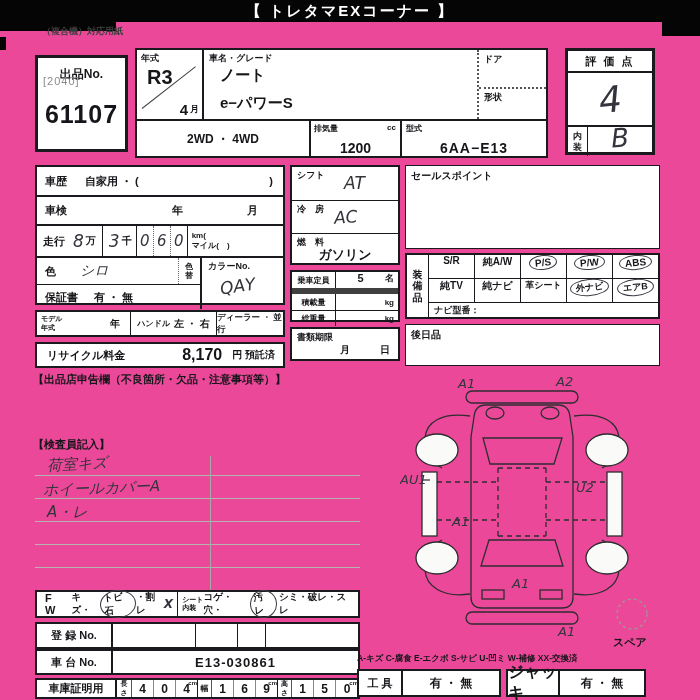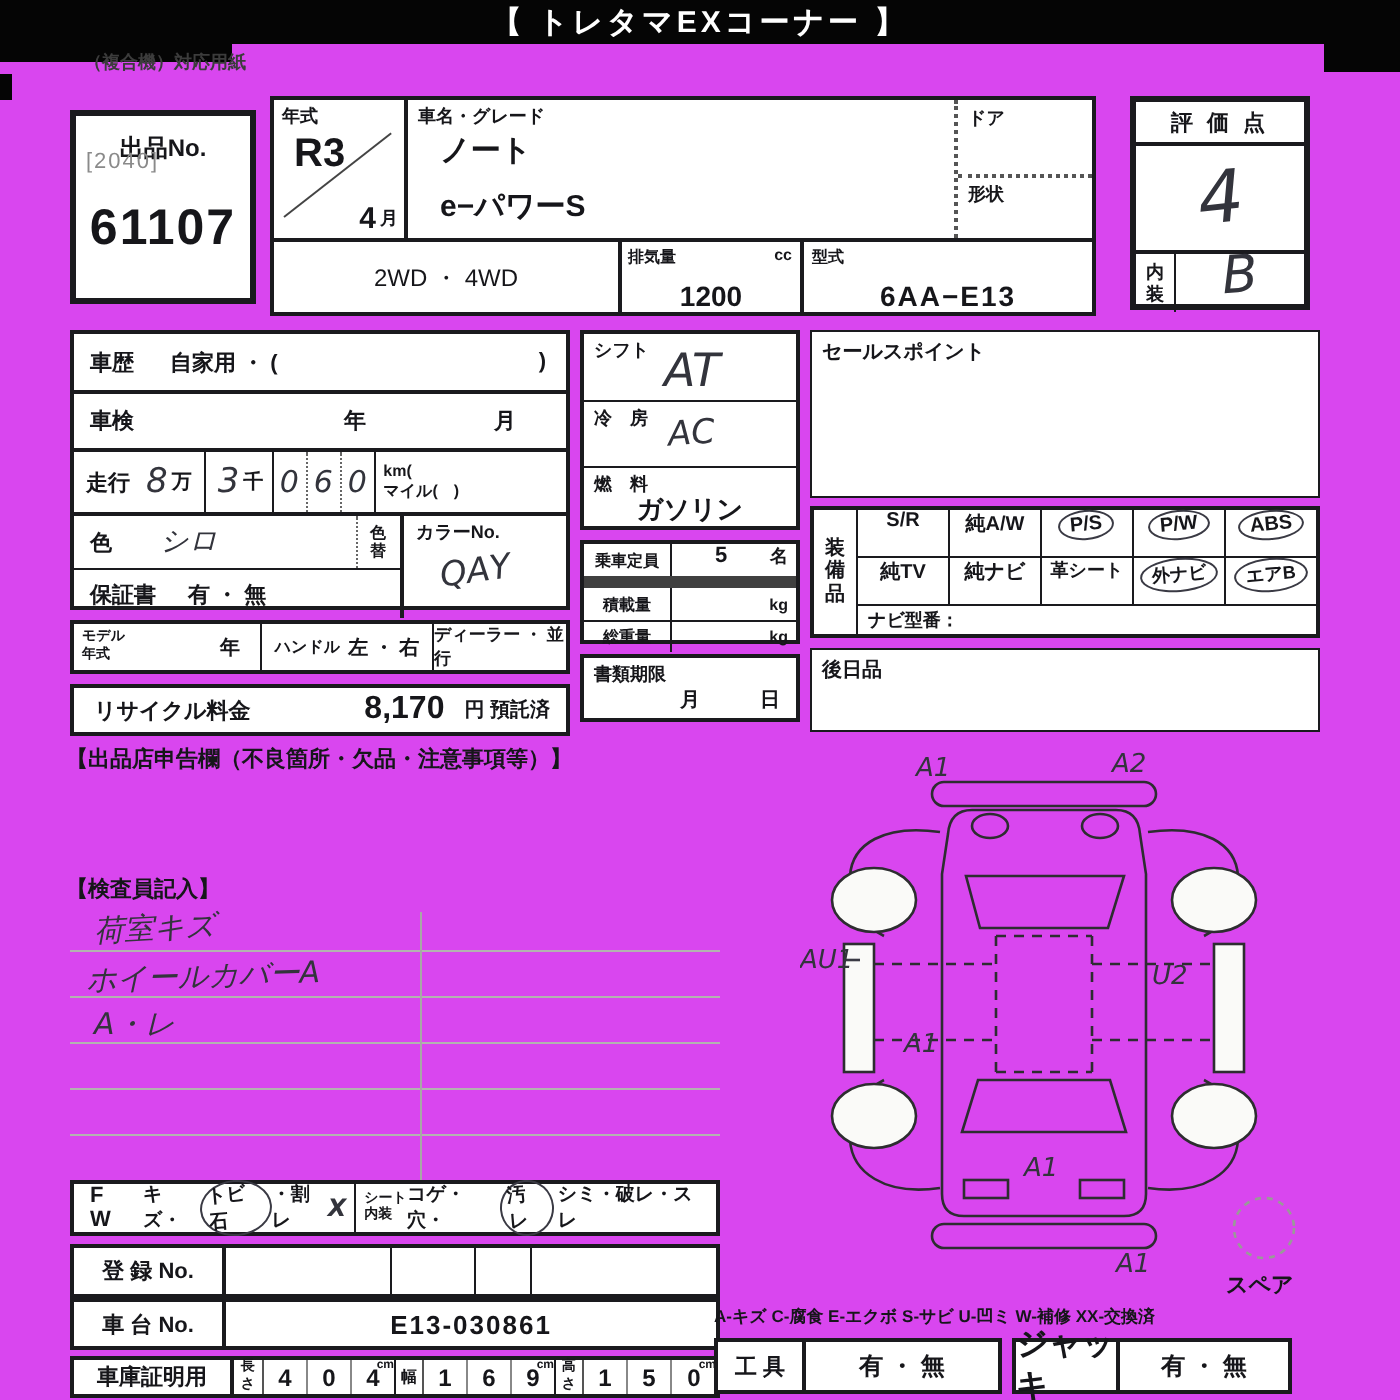--- a/index.html
+++ b/index.html
@@ -1,16 +1,16 @@
 <!DOCTYPE html>
 <html><head>
 <meta charset="utf-8">
 <style>
   html,body{margin:0;padding:0;background:#e9e9e7;}
-  #sheet{position:relative;width:700px;height:700px;background:#d946ef;
+  #sheet{position:relative;width:700px;height:700px;background:#ec4899;
          font-family:"Liberation Sans",sans-serif;color:#16161a;overflow:hidden;}
   .abs{position:absolute;box-sizing:border-box;}
   .box{position:absolute;box-sizing:border-box;border:2px solid #1a1a1e;background:#fff;}
   .b3{border-width:3px;}
   .b15{border-width:1.5px;}
   .blk{position:absolute;background:#050505;}
   .lab{font-size:9px;font-weight:bold;}
   .hw{font-family:"DejaVu Sans",sans-serif;font-style:italic;color:#33343c;}
   .flex{display:flex;}
   .col{display:flex;flex-direction:column;}
@@ -54,21 +54,21 @@
         <span class="abs" style="left:16px;top:16px;font-size:15px;font-weight:bold;">ノート</span>
         <span class="abs" style="left:16px;top:44px;font-size:15px;font-weight:bold;">e−パワーS</span>
       </div>
       <div style="position:relative;width:69px;border-left:2px dotted #555;box-sizing:border-box;">
         <span class="abs lab" style="left:5px;top:3px;">ドア</span>
         <span class="abs" style="left:0;top:37px;width:100%;border-top:2px dotted #555;"></span>
         <span class="abs lab" style="left:5px;top:41px;">形状</span>
       </div>
     </div>
     <div class="flex" style="height:37px;">
-      <div class="ctr" style="width:174px;border-right:2px solid #1a1a1e;box-sizing:border-box;font-size:12px;font-weight:normal;">2WD ・ 4WD</div>
+      <div class="ctr" style="width:174px;border-right:2px solid #1a1a1e;box-sizing:border-box;font-size:12px;font-weight:bold;">2WD ・ 4WD</div>
       <div style="position:relative;width:91px;border-right:2px solid #1a1a1e;box-sizing:border-box;">
         <span class="abs" style="left:3px;top:2px;font-size:8px;font-weight:bold;">排気量</span>
         <span class="abs" style="right:4px;top:2px;font-size:8px;font-weight:bold;">cc</span>
         <span class="abs" style="left:0;bottom:2px;width:100%;text-align:center;font-size:14px;font-weight:bold;">1200</span>
       </div>
       <div style="position:relative;flex:1;">
         <span class="abs" style="left:4px;top:2px;font-size:8px;font-weight:bold;">型式</span>
         <span class="abs" style="left:0;bottom:2px;width:100%;text-align:center;font-size:14px;font-weight:bold;letter-spacing:1px;">6AA−E13</span>
       </div>
     </div>
@@ -127,21 +127,21 @@
       <div class="abs" style="left:163px;top:0;right:0;height:100%;border-left:2px solid #1a1a1e;">
         <span class="abs lab" style="left:6px;top:2px;">カラーNo.</span>
         <span class="abs hw" style="left:18px;top:18px;font-size:17px;transform:rotate(-8deg);">QAY</span>
       </div>
     </div>
   </div>
 
   <div class="box" style="left:290px;top:165px;width:110px;height:100px;">
     <div style="position:relative;height:33px;border-bottom:1.5px solid #1a1a1e;">
       <span class="abs lab" style="left:5px;top:2px;">シフト</span>
-      <span class="abs hw" style="left:40px;top:6px;font-size:23px;">AT</span>
+      <span class="abs hw" style="left:52px;top:6px;font-size:17px;">AT</span>
     </div>
     <div style="position:relative;height:32px;border-bottom:1.5px solid #1a1a1e;">
       <span class="abs lab" style="left:5px;top:2px;">冷　房</span>
       <span class="abs hw" style="left:42px;top:6px;font-size:17px;transform:rotate(-4deg);">AC</span>
     </div>
     <div style="position:relative;height:31px;">
       <span class="abs lab" style="left:5px;top:2px;">燃　料</span>
       <span class="abs" style="left:0;bottom:1px;width:100%;text-align:center;font-size:13px;font-weight:bold;">ガソリン</span>
     </div>
   </div>

